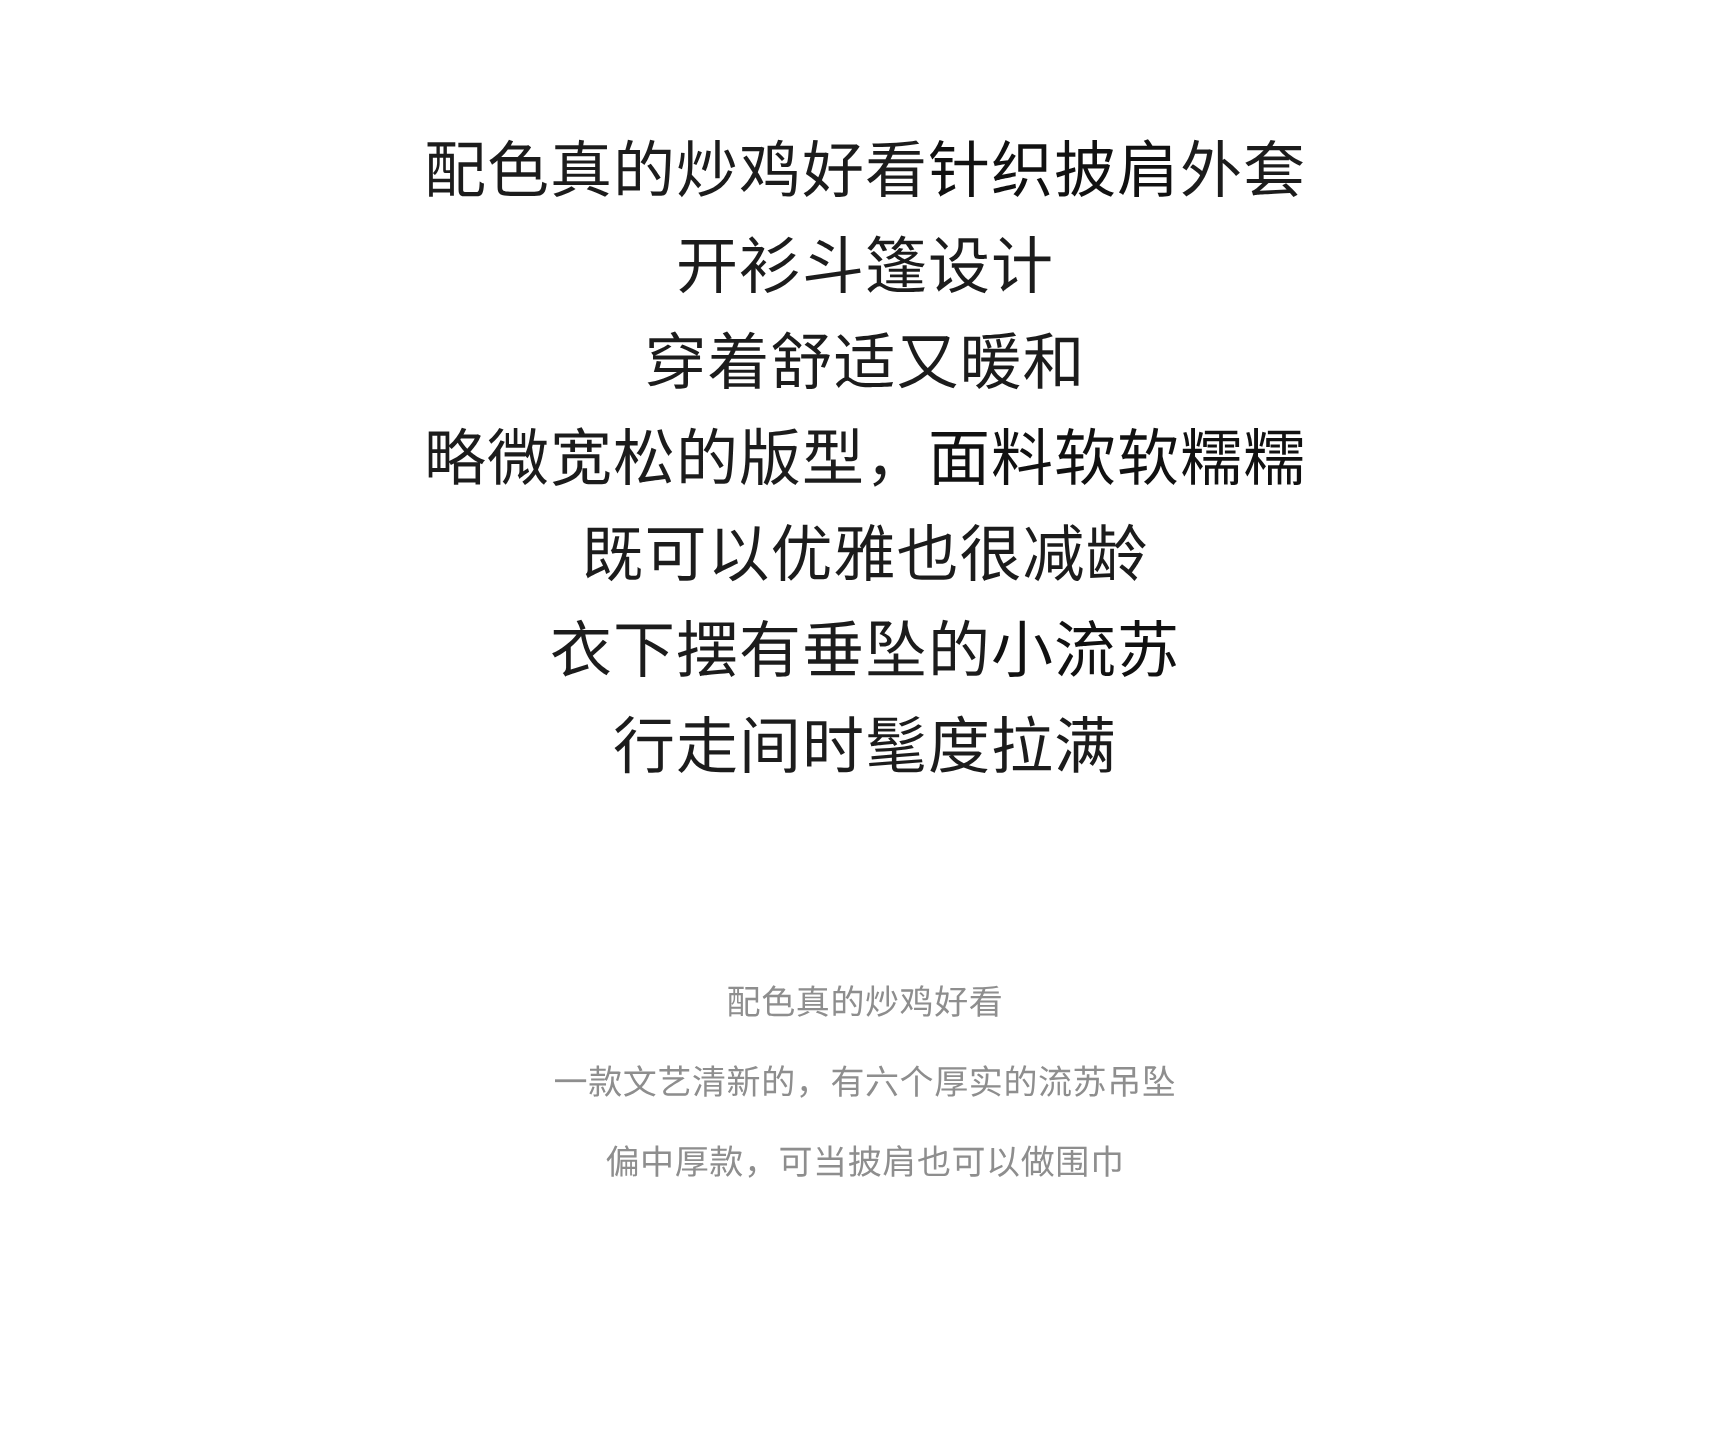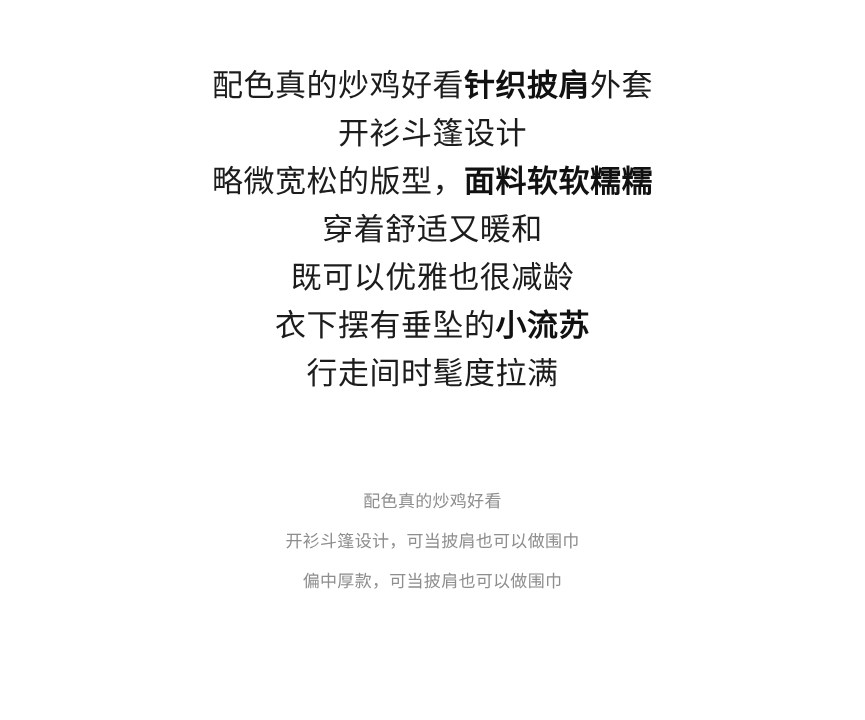--- a/index.html
+++ b/index.html
@@ -32,21 +32,21 @@
   }
   .main-line {
     font-size: 31px;
     line-height: 48px;
     letter-spacing: 0.5px;
     color: #1c1c1c;
     text-align: center;
     white-space: nowrap;
   }
   .main-line .b {
-    font-weight: bold;
+    font-weight: normal;
     color: #111111;
   }
   .sub-block {
     margin-top: 84px;
     width: 100%;
     display: flex;
     flex-direction: column;
   }
   .sub-line {
     font-size: 17px;
@@ -63,35 +63,35 @@
 <div class="page">
 
   <div class="main-block">
     <div class="main-line">
       <span>配色真的炒鸡好看</span><span class="b">针织披肩</span><span>外套</span>
     </div>
     <div class="main-line">
       <span>开衫斗篷设计</span>
     </div>
     <div class="main-line">
-      <span>略微宽松的版型，</span><span class="b">面料软软糯糯</span>
+      <span>穿着舒适又暖和</span>
     </div>
     <div class="main-line">
-      <span>穿着舒适又暖和</span>
+      <span>略微宽松的版型，</span><span class="b">面料软软糯糯</span>
     </div>
     <div class="main-line">
       <span>既可以优雅也很减龄</span>
     </div>
     <div class="main-line">
       <span>衣下摆有垂坠的</span><span class="b">小流苏</span>
     </div>
     <div class="main-line">
       <span>行走间时髦度拉满</span>
     </div>
   </div>
 
   <div class="sub-block">
     <div class="sub-line">配色真的炒鸡好看</div>
-    <div class="sub-line">开衫斗篷设计，可当披肩也可以做围巾</div>
+    <div class="sub-line">一款文艺清新的，有六个厚实的流苏吊坠</div>
     <div class="sub-line">偏中厚款，可当披肩也可以做围巾</div>
   </div>
 
 </div>
 
 </body></html>

